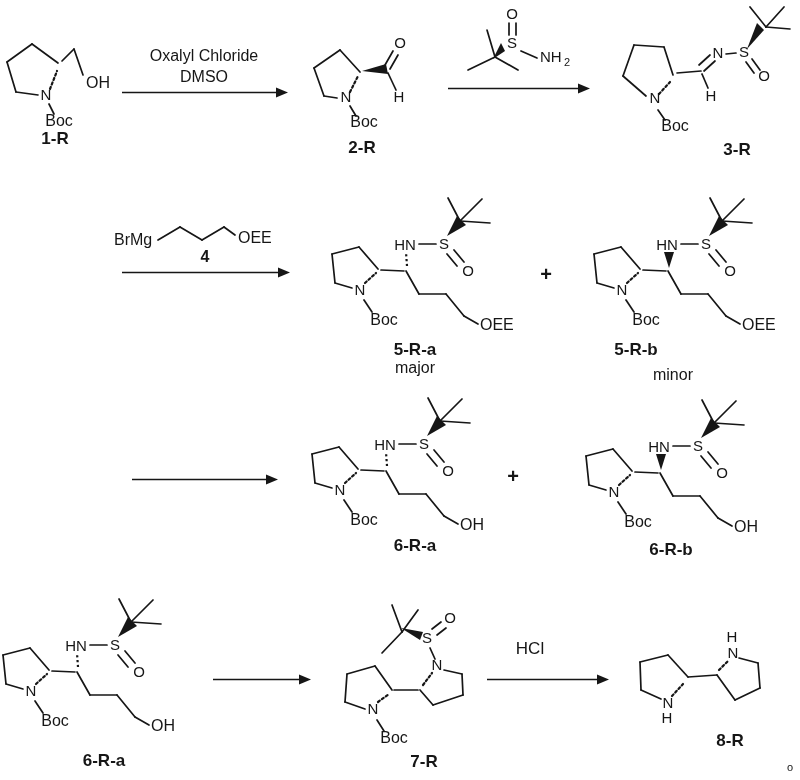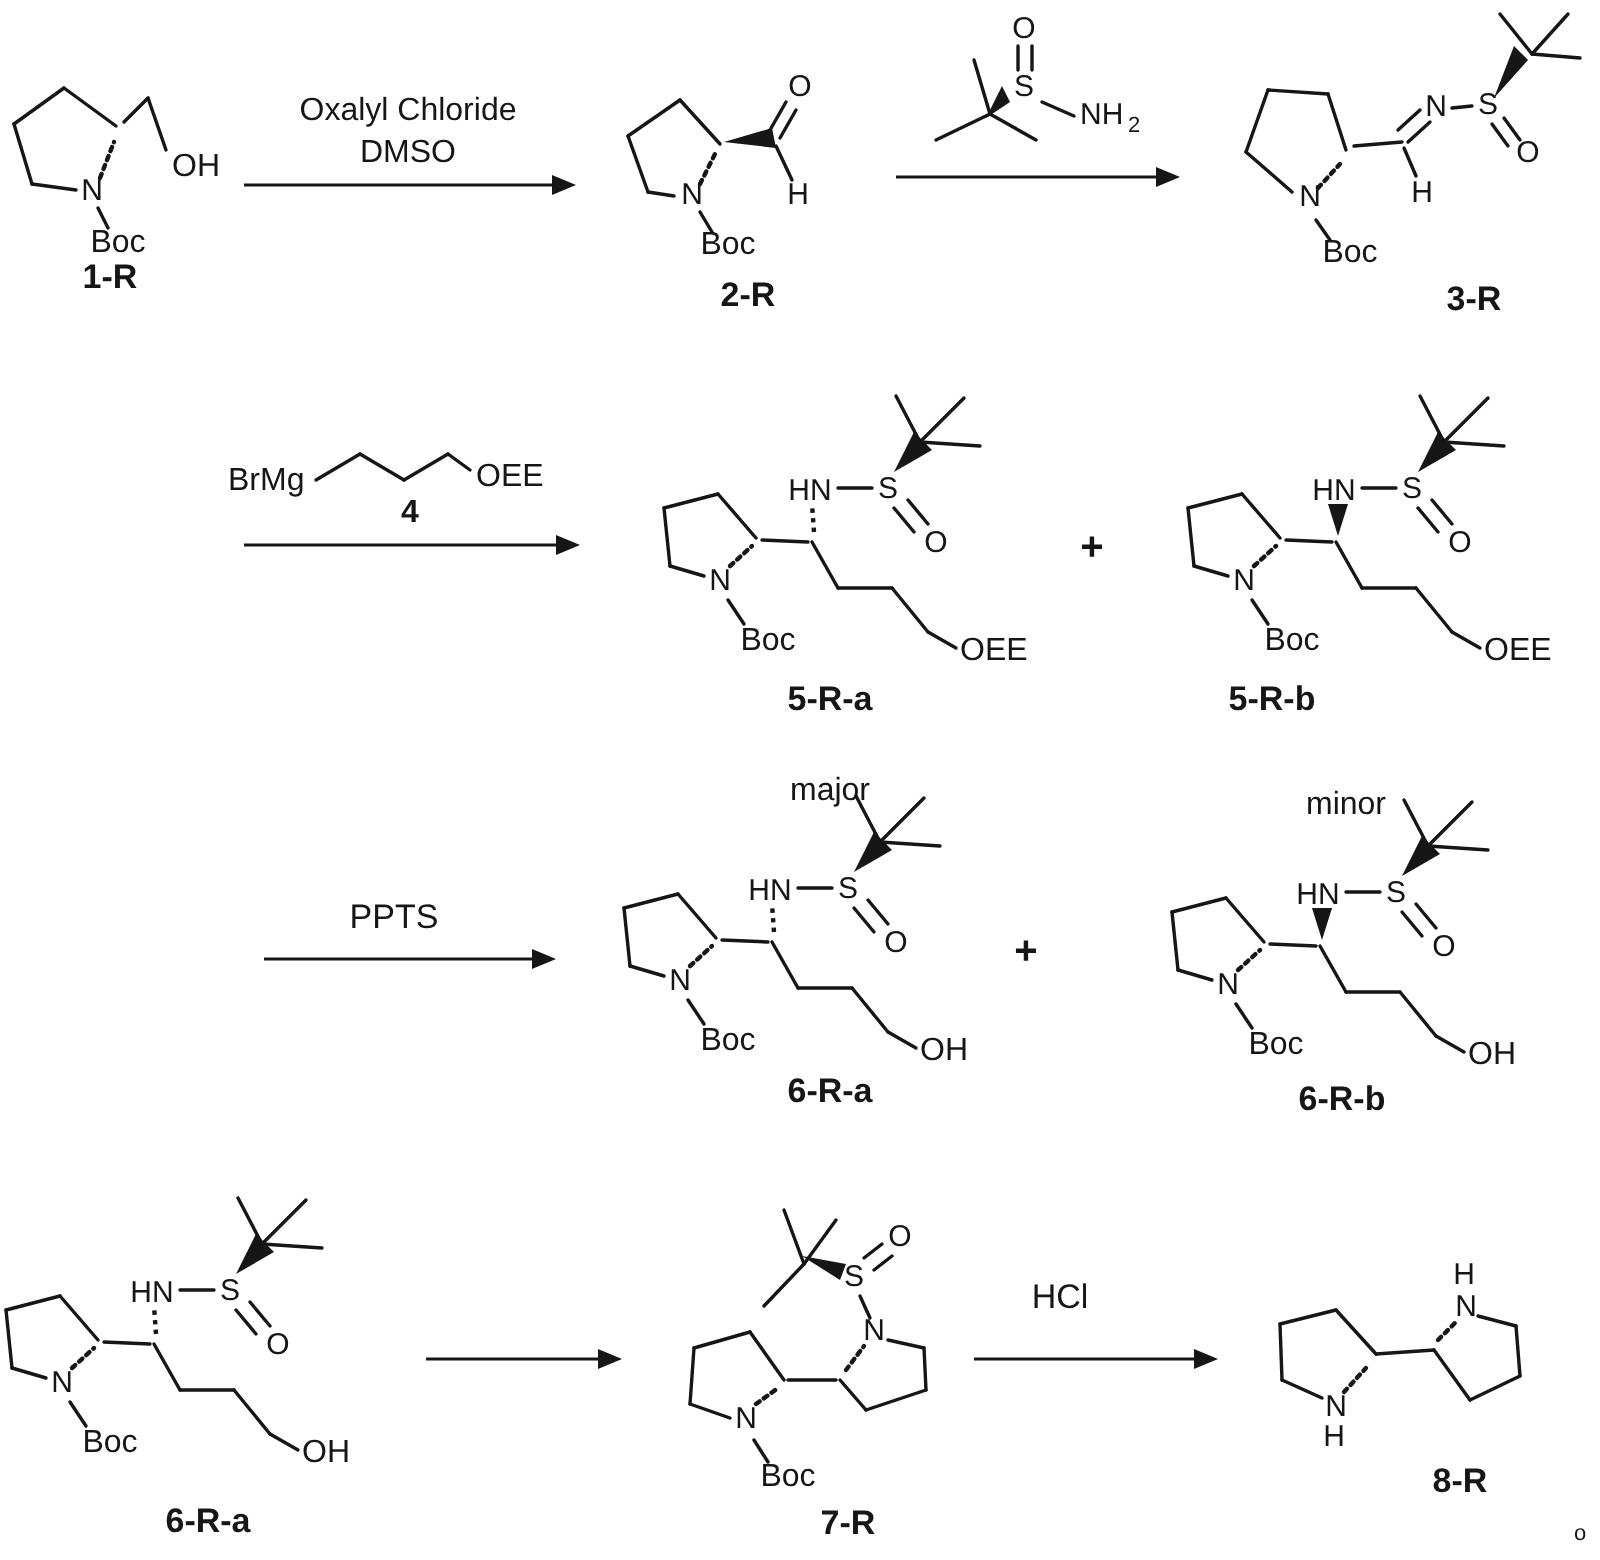--- a/index.html
+++ b/index.html
@@ -1,20 +1,20 @@
 <!DOCTYPE html>
 <html><head>
 <meta charset="utf-8">
 <style>
   html,body{margin:0;padding:0;background:#fff;}
   .scheme{position:relative;width:800px;height:780px;background:#ffffff;
           font-family:"Liberation Sans",sans-serif;color:#161616;overflow:hidden;}
   .scheme svg{position:absolute;overflow:visible;}
   .lbl{position:absolute;font-weight:bold;font-size:17px;text-align:center;white-space:nowrap;}
-  .note{position:absolute;font-weight:normal;font-size:16px;text-align:center;white-space:nowrap;margin-top:28px;}
+  .note{position:absolute;font-weight:normal;font-size:16px;text-align:center;white-space:nowrap;}
   .rg{position:absolute;font-size:16px;text-align:center;white-space:nowrap;}
   .rg-big{position:absolute;font-size:17px;text-align:center;white-space:nowrap;}
   .plus{position:absolute;font-size:20px;font-weight:600;text-align:center;}
   .sub{font-size:11px;vertical-align:-4px;}
   .corner{position:absolute;font-size:11px;}
   svg text{fill:#161616;stroke:none;}
 </style>
 </head>
 <body>
 
@@ -87,21 +87,21 @@
       <line x1="85" y1="37" x2="93" y2="23"></line>
       <line x1="90" y1="41" x2="98" y2="27"></line>
       <line x1="88" y1="45" x2="96" y2="62"></line>
       <line x1="50" y1="78" x2="56" y2="88"></line>
     </g>
     <text x="46" y="74" font-size="15" text-anchor="middle">N</text>
     <text x="100" y="20" font-size="15" text-anchor="middle">O</text>
     <text x="99" y="74" font-size="15" text-anchor="middle">H</text>
     <text x="64" y="99" font-size="16" text-anchor="middle">Boc</text>
   </svg>
-  <div class="lbl" style="left:334px;top:138px;width:80px">2-R</div>
+  <div class="lbl" style="left:322px;top:138px;width:80px">2-R</div>
 
   <svg style="left:448px;top:2px" width="160" height="76" viewBox="0 0 160 76" stroke="#161616" stroke-width="1.7" fill="none" stroke-linecap="round">
     <g>
       <line x1="47" y1="55" x2="39" y2="28"></line>
       <line x1="47" y1="55" x2="20" y2="68"></line>
       <line x1="47" y1="55" x2="70" y2="68"></line>
       <polygon points="45,57 57,49 53,41" fill="#161616" stroke="none"></polygon>
       <line x1="61" y1="33" x2="61" y2="21"></line>
       <line x1="68" y1="33" x2="68" y2="21"></line>
       <line x1="73" y1="49" x2="89" y2="56"></line>
@@ -172,21 +172,20 @@
   <div class="plus" style="left:534px;top:263px;width:24px">+</div>
 
   <svg style="left:564px;top:184px" width="225" height="158" viewBox="0 0 225 158">
     <use href="#skel"></use>
     <polygon points="105,84 100,68 110,68" fill="#161616" stroke="none"></polygon>
     <text x="178" y="146" font-size="16" text-anchor="start">OEE</text>
   </svg>
   <div class="lbl" style="left:596px;top:340px;width:80px">5-R-b</div>
   <div class="note" style="left:633px;top:366px;width:80px">minor</div>
 
-  <div class="rg-big" style="left:132px;top:449px;width:130px">PPTS</div>
   <svg style="left:132px;top:473px" width="146" height="13" viewBox="0 0 146 13" stroke="#161616" stroke-width="1.6">
     <line x1="0" y1="6.5" x2="134" y2="6.5"></line>
     <polygon points="134,1.5 146,6.5 134,11.5" fill="#161616" stroke="none"></polygon>
   </svg>
 
   <svg style="left:282px;top:384px" width="225" height="158" viewBox="0 0 225 158">
     <use href="#skel"></use>
     <line x1="105" y1="82" x2="104" y2="68" stroke="#161616" stroke-dasharray="2.2 2.6" stroke-width="2.2"></line>
     <text x="178" y="146" font-size="16" text-anchor="start">OH</text>
   </svg>

